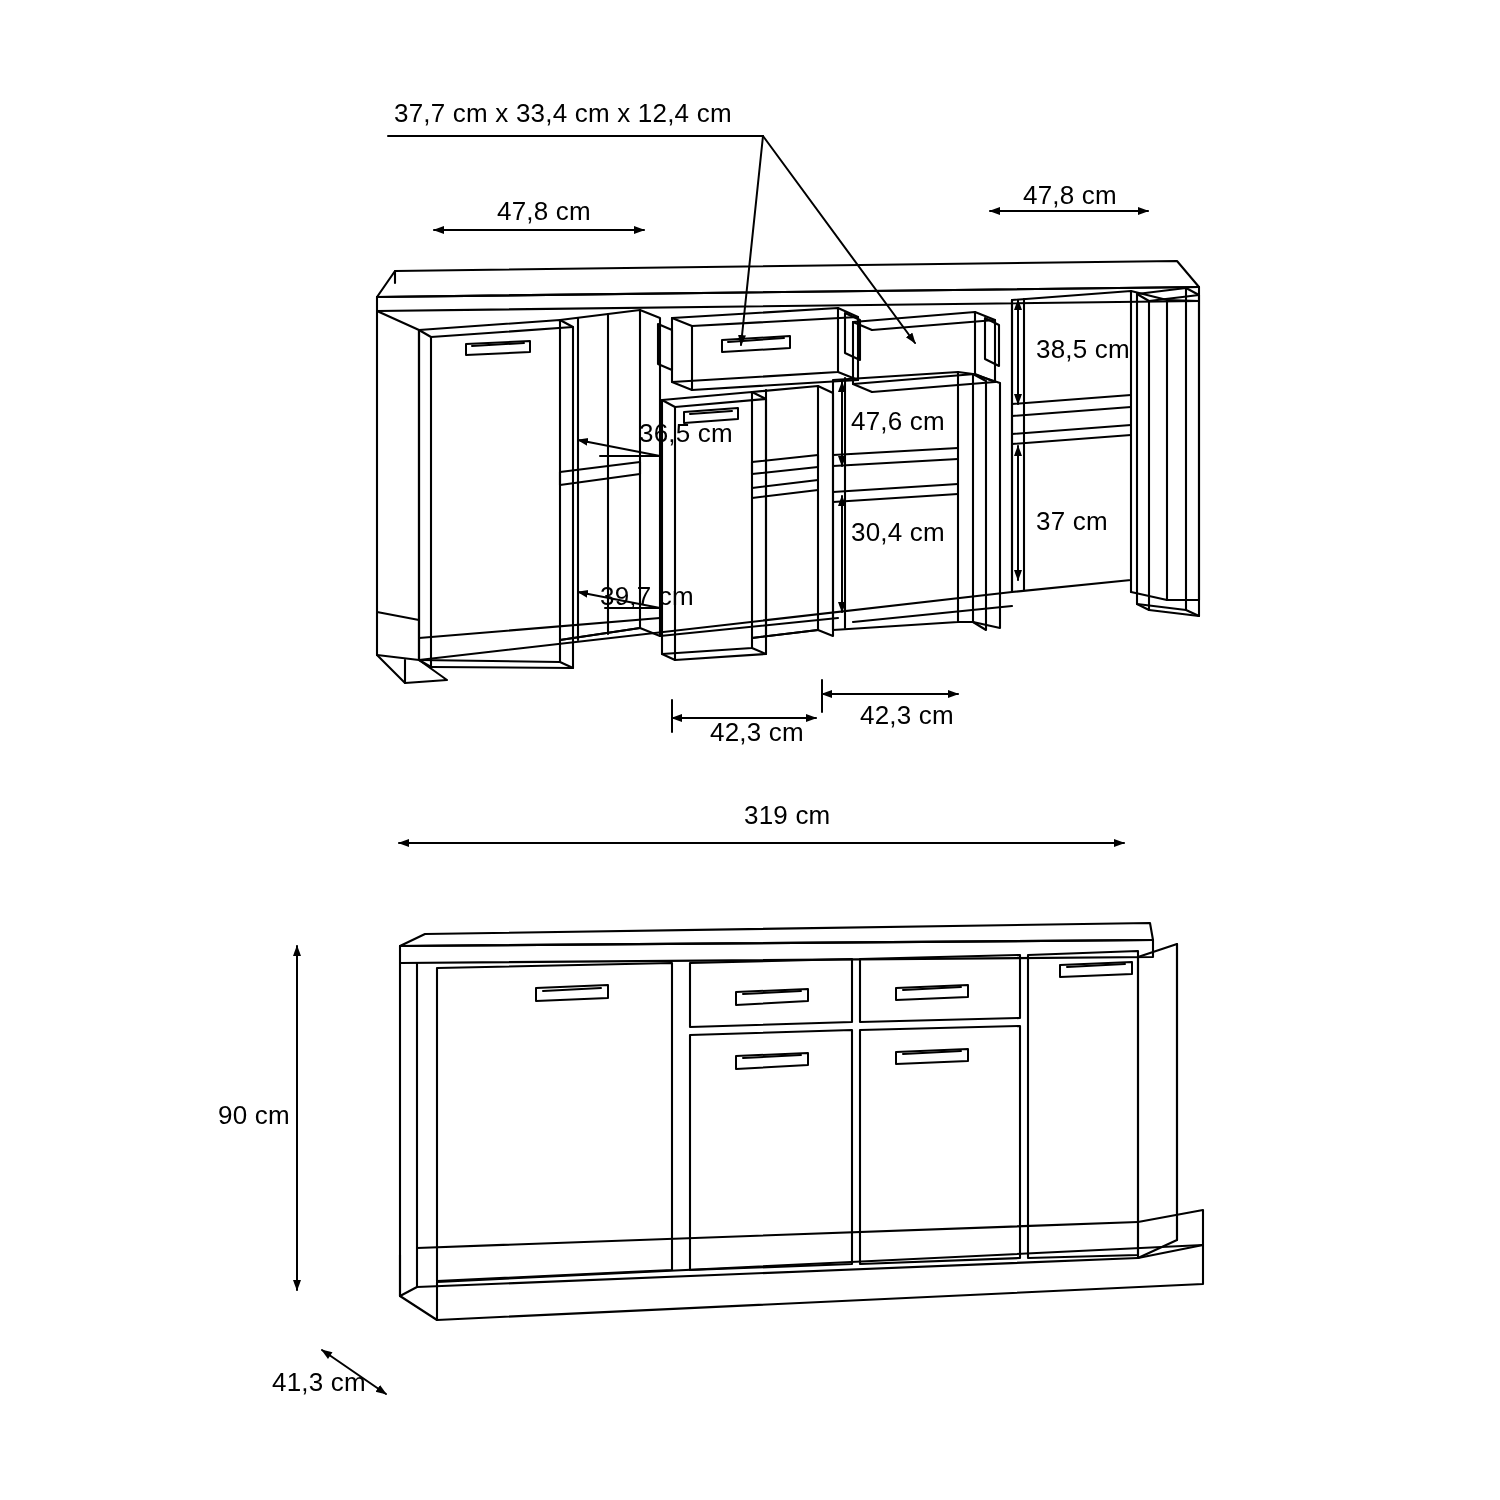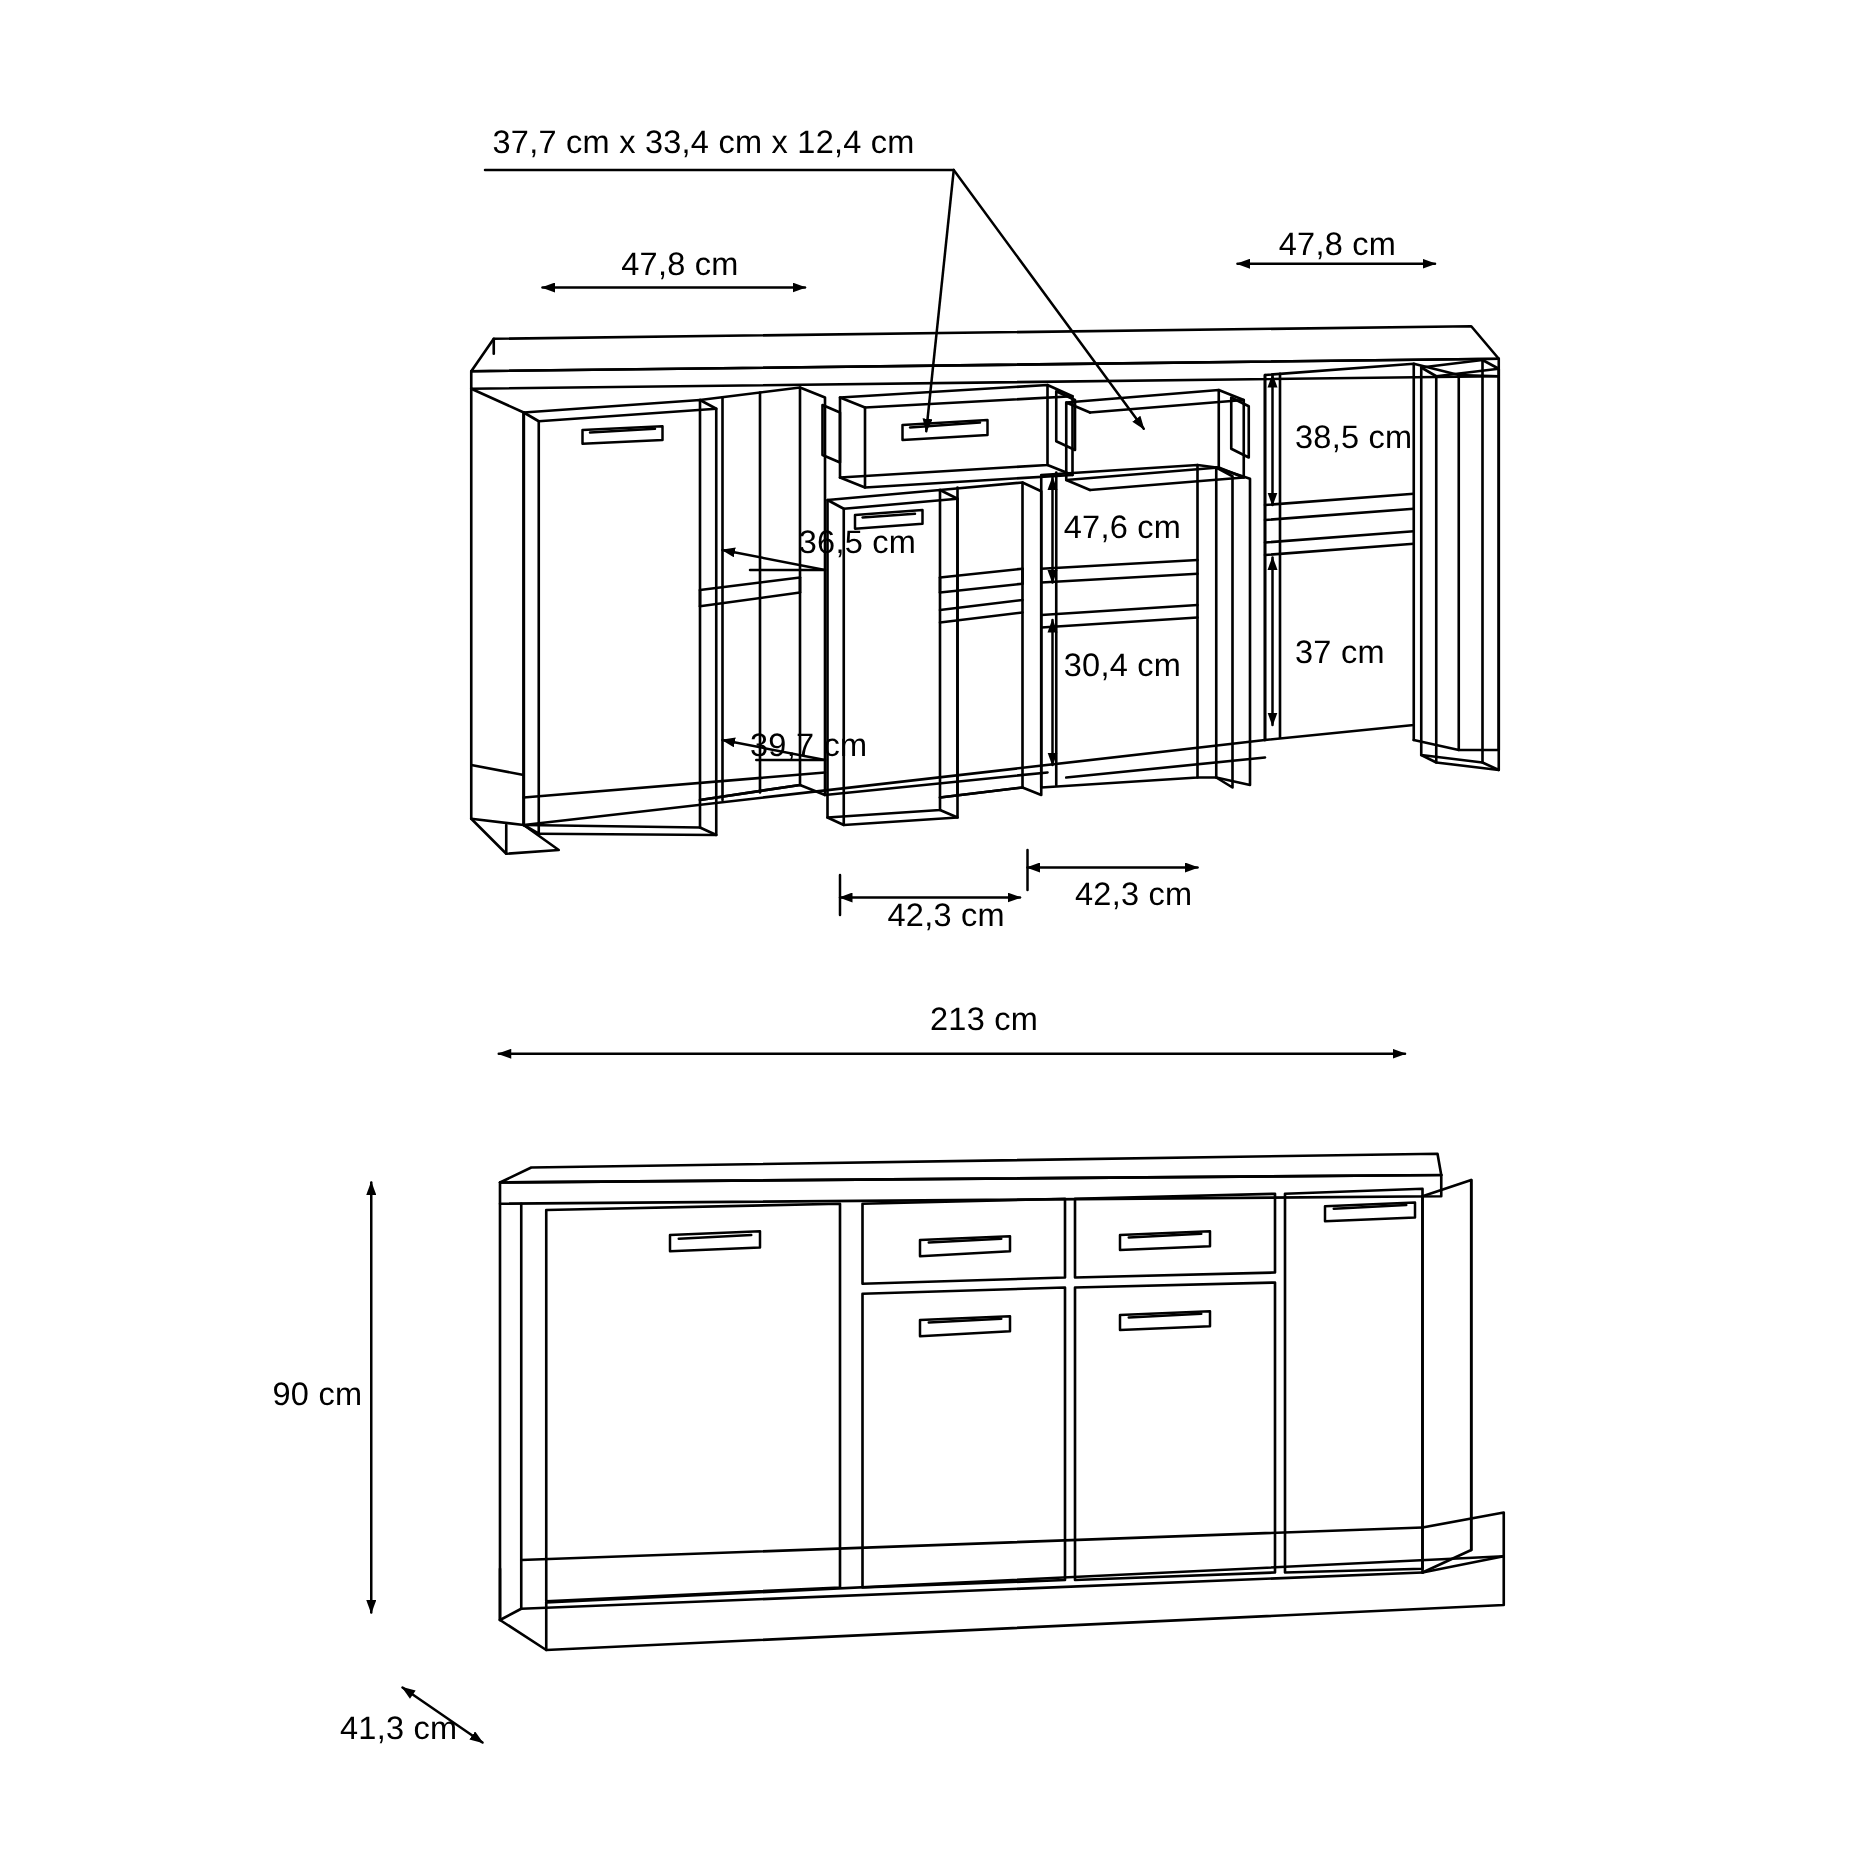--- a/index.html
+++ b/index.html
@@ -355,19 +355,19 @@
   <div class="dim-label" style="left:851px; top:517px;">30,4 cm</div>
 
   <div class="dim-label" style="left:592px; top:418px;margin-left:47px;">36,5 cm</div>
 
   <div class="dim-label" style="left:600px; top:581px;">39,7 cm</div>
 
   <div class="dim-label" style="left:710px; top:717px;">42,3 cm</div>
 
   <div class="dim-label" style="left:860px; top:700px;">42,3 cm</div>
 
-  <div class="dim-label" style="left:744px; top:800px;">213 cm</div>
+  <div class="dim-label" style="left:744px; top:800px;">319 cm</div>
 
   <div class="dim-label" style="left:218px; top:1100px;">90 cm</div>
 
   <div class="dim-label" style="left:272px; top:1367px;">41,3 cm</div>
 
 </div>
 
 </body></html>

